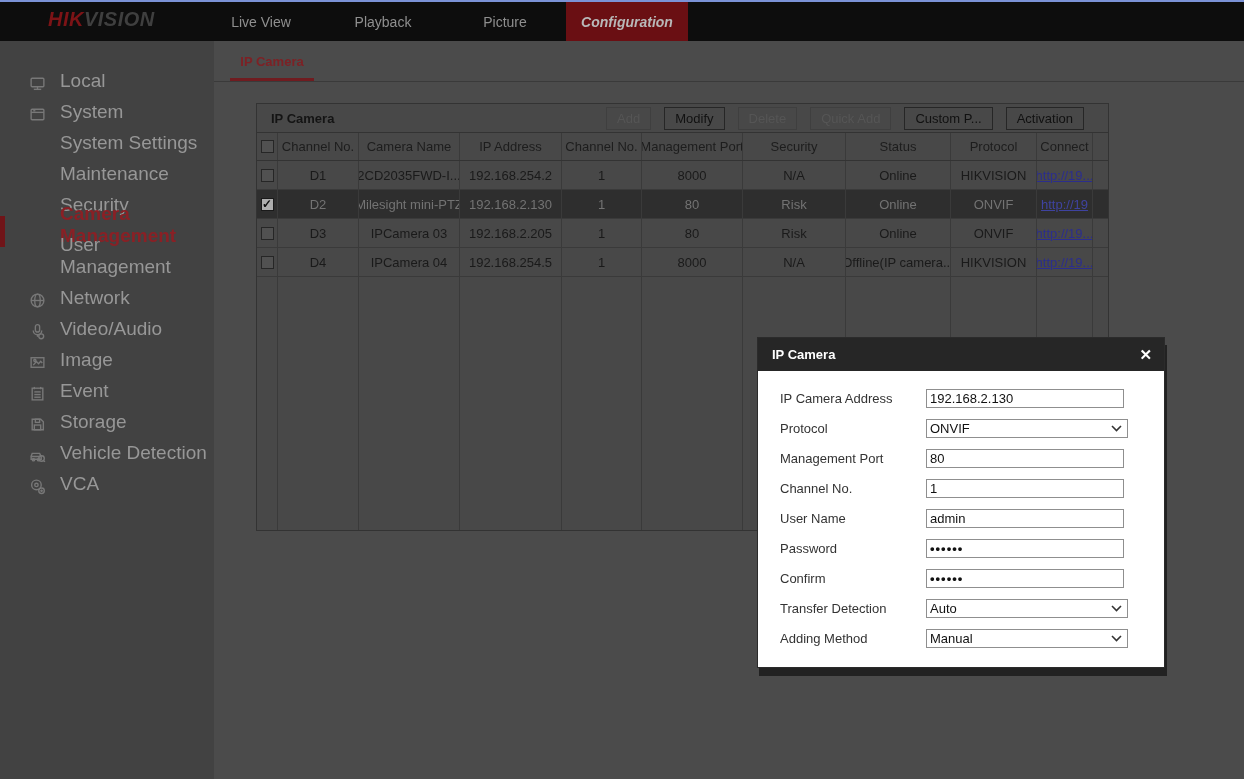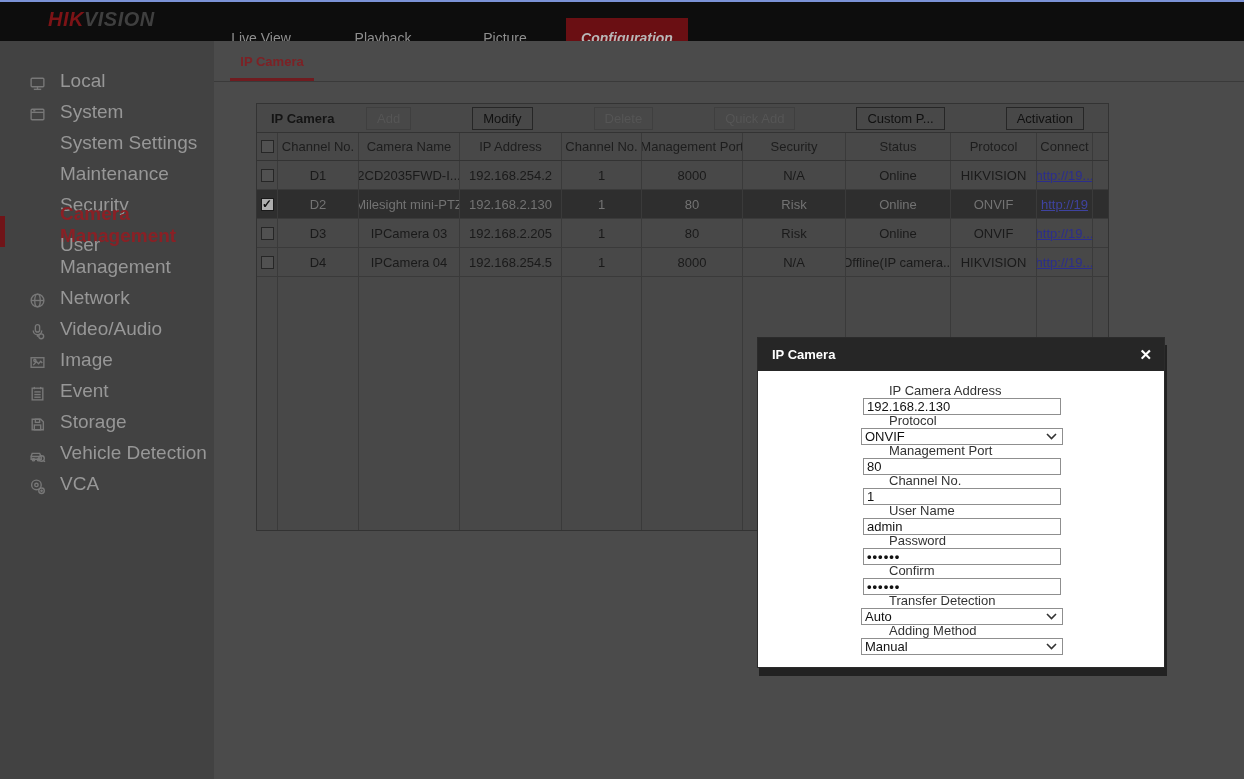--- a/index.html
+++ b/index.html
@@ -6,21 +6,21 @@
   html,body { width:1244px; height:779px; overflow:hidden;
     font-family:"Liberation Sans", sans-serif; background:#4b4b4b; }
 
   
   .topline { height:2px; background:#7b92d6; }
   .topbar { position:relative; height:39px; background:#0d0d0d; display:flex; align-items:center; }
   .logo { position:absolute; left:48px; top:6px; font-style:italic; font-weight:900;
     font-size:20px; letter-spacing:.5px; }
   .logo .p1 { color:#7c1316; }
   .logo .p2 { color:#3f3f3f; }
-  .topnav { position:absolute; left:200px; top:16px; height:39px; display:flex; }
+  .topnav { position:absolute; left:200px; top:0; height:39px; display:flex; }
   .topnav .ttab { width:122px; height:39px; display:flex; align-items:center; justify-content:center;
     color:#8f8f8f; font-size:14px; cursor:pointer; }
   .topnav .ttab.active { background:#6a0f13; color:#b8b8b8; font-weight:700;font-style:italic; }
 
   
   .layout { display:flex; height:738px; }
   .sidebar { width:214px; background:#424242; padding-top:20px; flex:none; }
   .snav-item { position:relative; height:31px; display:flex; align-items:flex-end; color:#979797;
     font-size:19px; cursor:pointer; }
   .snav-item .sicon { position:absolute; left:28px; width:18px; height:18px; display:flex;
@@ -35,21 +35,21 @@
   
   .tabstrip { height:41px; border-bottom:1px solid #3a3a3a; position:relative; }
   .tab-ipcam { position:absolute; left:16px; bottom:0; width:84px; height:30px; text-align:center;
     color:#7d2125; font-weight:700; font-size:13px; line-height:22px;
     border-bottom:3px solid #701c20; cursor:pointer; }
 
   
   .panel { position:absolute; left:42px; top:62px; width:853px; background:#484848; border:1px solid #333; }
   .ptoolbar { height:29px; border-bottom:1px solid #333; display:flex; align-items:center; }
   .ptitle { margin-left:14px; font-size:13px; font-weight:700; color:#141414; flex:none; }
-  .pbuttons { margin-left:auto; margin-right:24px; display:flex;gap:48px; }
+  .pbuttons { margin-left:auto; margin-right:24px; display:flex; }
   .pbtn { height:23px; margin-left:13px; padding:0 10px; font-size:13px; background:transparent;
     border:1px solid #262626; color:#111; cursor:pointer; font-family:"Liberation Sans",sans-serif; }
   .pbtn.disabled { border-color:#3f3f3f; color:#555; cursor:default; }
 
   .tgrid { display:grid; grid-template-columns:21px 81px 101px 102px 80px 101px 103px 105px 86px 56px 1fr; }
   .tcell { border-right:1px solid #3a3a3a; font-size:13px; color:#1a1a1a; display:flex;
     align-items:center; justify-content:center; overflow:hidden; white-space:nowrap; }
   .tcell:last-child { border-right:none; }
   .thead { height:28px; border-bottom:1px solid #333; }
   .thead .tcell { font-weight:400; color:#1d1d1d; }
@@ -67,21 +67,21 @@
   a.tlink { color:#2b2d8e; text-decoration:underline; font-size:13px; cursor:pointer; }
   .trow.selected a.tlink { color:#3f43a0; }
 
   
   .modal { position:absolute; left:757px; top:337px; width:408px; background:#fff;
     border:1px solid #2b2b2b; box-shadow:2px 8px 0 rgba(30,30,30,.9); }
   .mhead { height:33px; background:#262626; display:flex; align-items:center; }
   .mtitle { color:#fff; font-size:13px; font-weight:700; margin-left:14px; }
   .mclose { margin-left:auto; margin-right:12px; color:#fff; font-size:15px; font-weight:700; cursor:pointer; }
   .mbody { padding:12px 20px 14px 22px; }
-  .mrow { height:30px; display:flex; align-items:center;flex-direction:column; }
+  .mrow { height:30px; display:flex; align-items:center; }
   .mlabel { width:146px; font-size:13px; color:#333; flex:none; }
   .minput { width:198px; height:19px; border:1px solid #8f8f8f; font-size:13px; padding:0 3px;
     color:#111; font-family:"Liberation Sans",sans-serif; background:#fff; }
   .minput.pwd { letter-spacing:1px; font-weight:700; }
   .mselect { width:202px; height:19px; border:1px solid #8f8f8f; display:flex; align-items:center;
     font-size:13px; color:#111; padding:0 3px; cursor:pointer; background:#fff; }
   .mselect .chev { margin-left:auto; margin-right:2px; }
   .mbtns { margin-top:16px; display:flex; justify-content:flex-end; }
   .btn-ok { width:62px; height:28px; background:#fff; border:1px solid #4a4a4a; font-size:13px;
     color:#111; cursor:pointer; box-shadow:0 0 3px 2px #7d9ce8; font-family:"Liberation Sans",sans-serif; }

